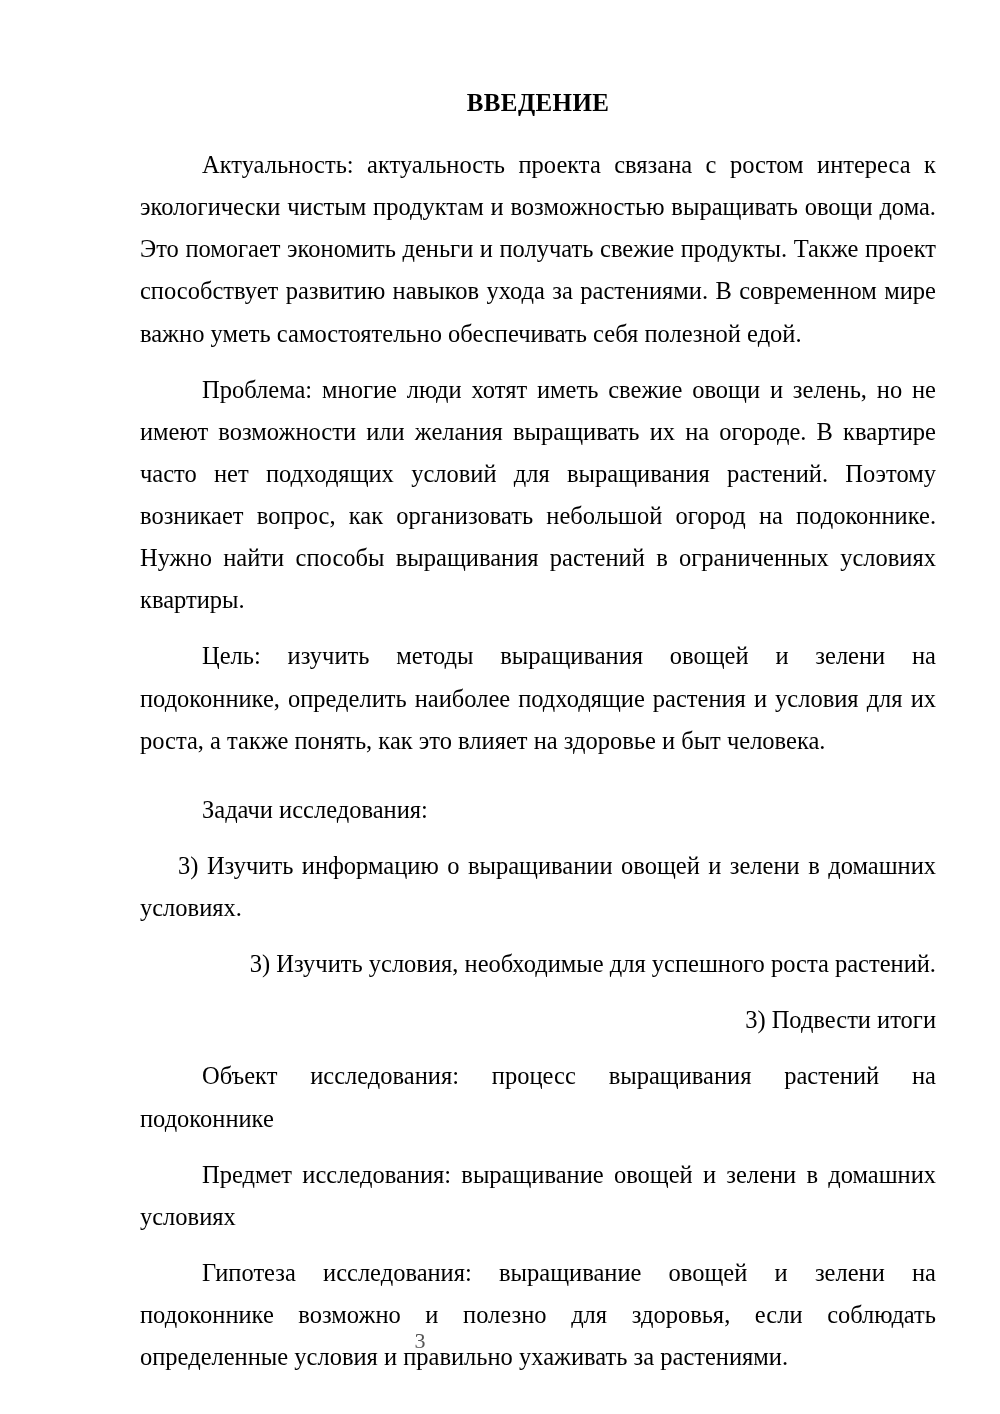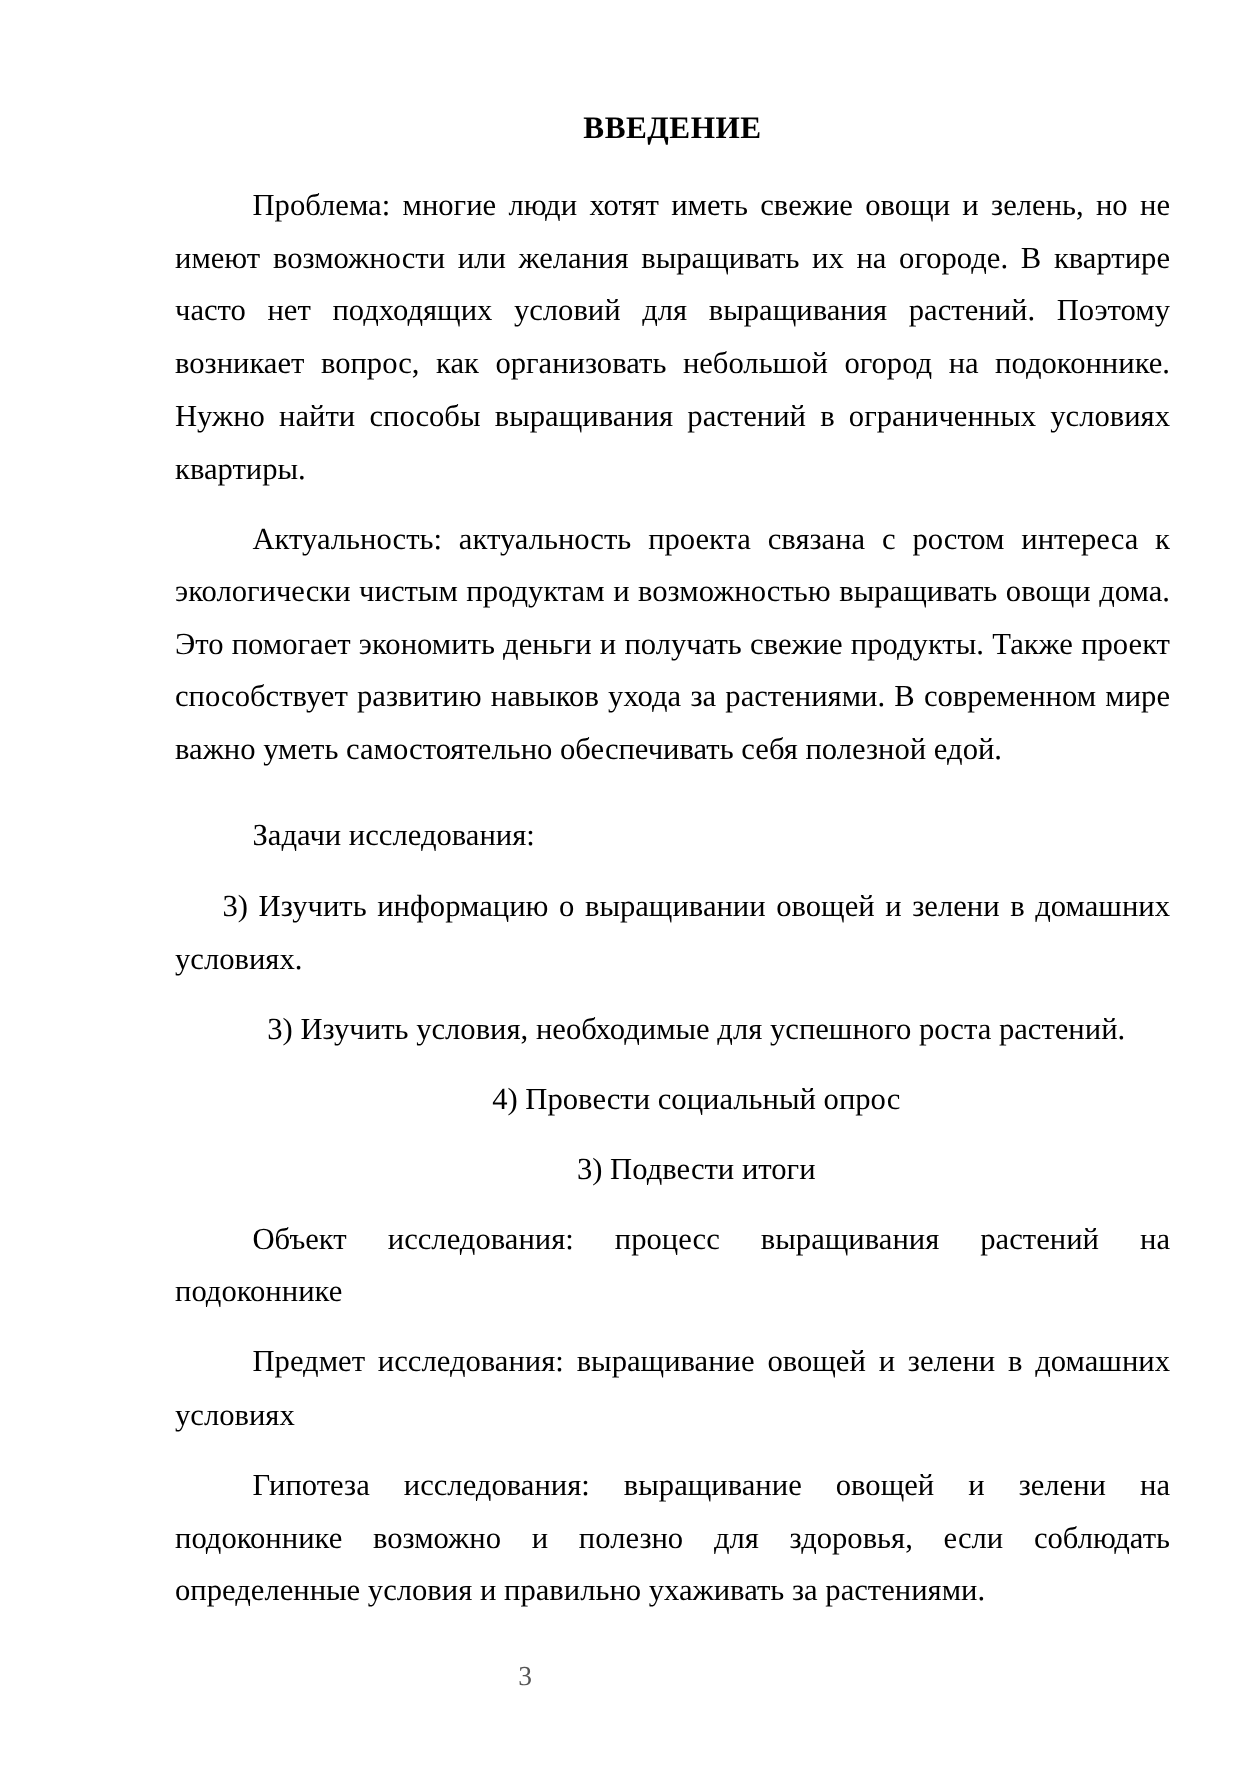--- a/index.html
+++ b/index.html
@@ -54,21 +54,21 @@
   p.task {
     font-size: 24.5px;
     line-height: 1.72;
     text-align: justify;
     text-justify: inter-word;
     text-indent: 38px;
     margin: 0 0 14px 0;
   }
 
   p.task.nojust {
-    text-align: center;
+    text-align: right;
   }
 
   p.para.nojust {
     text-align: left;
     margin-top: 27px;
   }
 
   .page-number {
     position: absolute;
     left: 0;
@@ -82,33 +82,33 @@
 </style>
 </head>
 <body>
 
 <div class="page">
 
   <div class="content">
 
     <h1 class="doc-title">ВВЕДЕНИЕ</h1>
 
+    <p class="para">Актуальность: актуальность проекта связана с ростом интереса к экологически чистым продуктам и возможностью выращивать овощи дома. Это помогает экономить деньги и получать свежие продукты. Также проект способствует развитию навыков ухода за растениями. В современном мире важно уметь самостоятельно обеспечивать себя полезной едой.</p>
+
     <p class="para">Проблема: многие люди хотят иметь свежие овощи и зелень, но не имеют возможности или желания выращивать их на огороде. В квартире часто нет подходящих условий для выращивания растений. Поэтому возникает вопрос, как организовать небольшой огород на подоконнике. Нужно найти способы выращивания растений в ограниченных условиях квартиры.</p>
 
-    <p class="para">Актуальность: актуальность проекта связана с ростом интереса к экологически чистым продуктам и возможностью выращивать овощи дома. Это помогает экономить деньги и получать свежие продукты. Также проект способствует развитию навыков ухода за растениями. В современном мире важно уметь самостоятельно обеспечивать себя полезной едой.</p>
-
+    <p class="para">Цель: изучить методы выращивания овощей и зелени на подоконнике, определить наиболее подходящие растения и условия для их роста, а также понять, как это влияет на здоровье и быт человека.</p>
 
     <p class="para nojust">Задачи исследования:</p>
 
     <p class="task">3) Изучить информацию о выращивании овощей и зелени в домашних условиях.</p>
 
 
     <p class="task nojust">3) Изучить условия, необходимые для успешного роста растений.</p>
 
-    <p class="task nojust">4) Провести социальный опрос</p>
 
     <p class="task nojust">3) Подвести итоги</p>
 
     <p class="para">Объект исследования: процесс выращивания растений на подоконнике</p>
 
     <p class="para">Предмет исследования: выращивание овощей и зелени в домашних условиях</p>
 
     <p class="para">Гипотеза исследования: выращивание овощей и зелени на подоконнике возможно и полезно для здоровья, если соблюдать определенные условия и правильно ухаживать за растениями.</p>
 
   </div>

